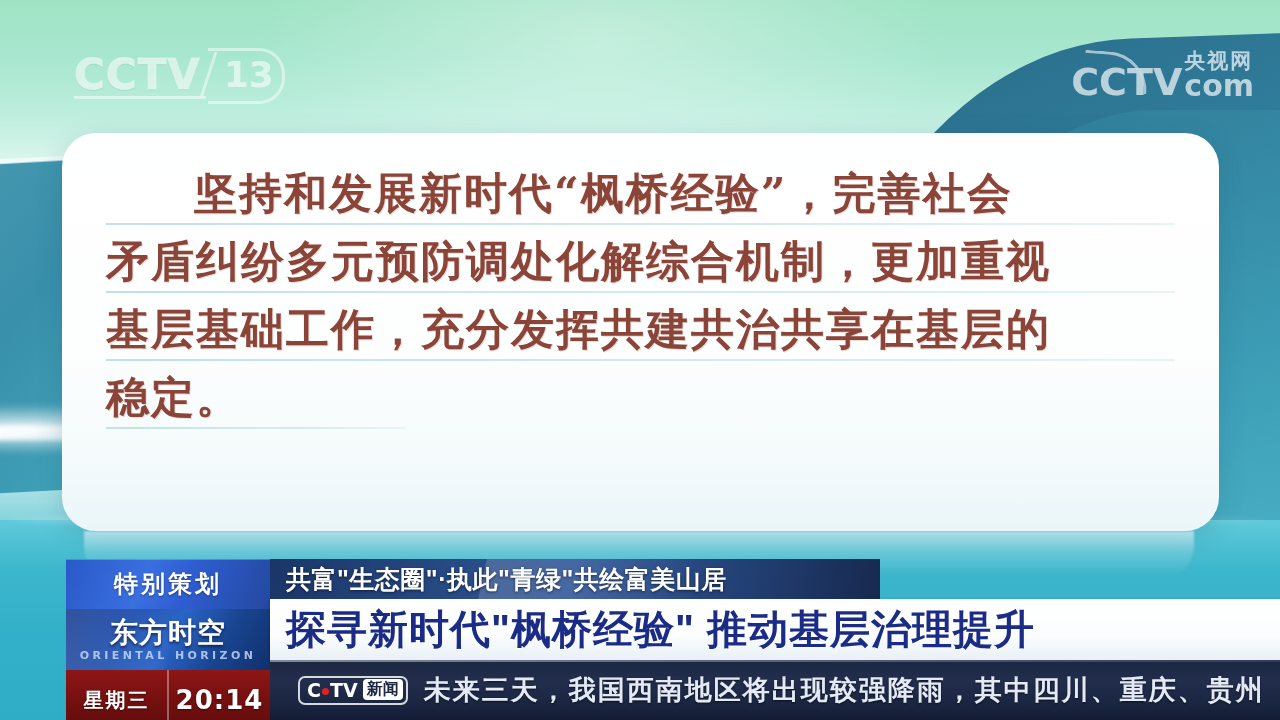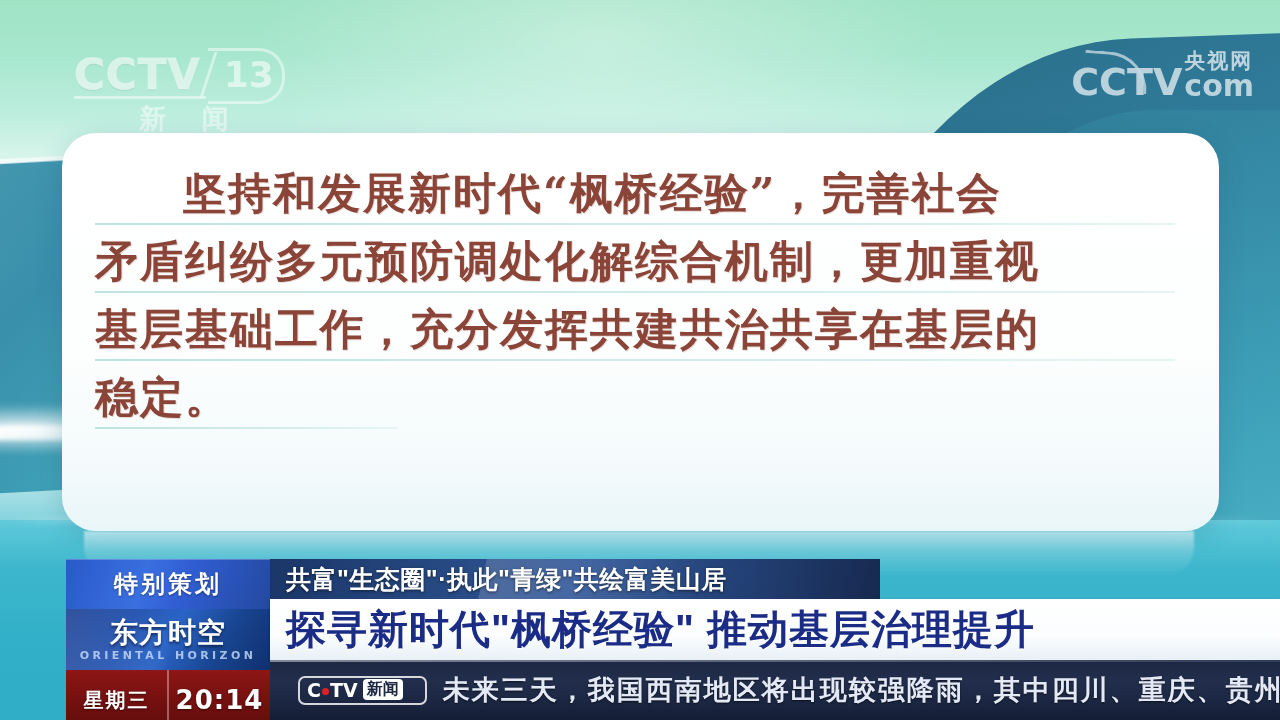--- a/index.html
+++ b/index.html
@@ -182,21 +182,21 @@
   }
 
   
   .quote-card {
     position:absolute;
     left:62px; top:133px;
     width:1157px; height:398px;
     background:linear-gradient(180deg,#ffffff 0%, #fdfefe 55%, #f3fafb 85%, #e9f6f8 100%);
     border-radius:34px;
     box-shadow:0 6px 26px rgba(20,80,100,.18);
-    padding:26px 44px 18px 33px;
+    padding:26px 44px 18px 44px;
     overflow:hidden;
   }
   .quote-line {
     position:relative;
     font-family:"DejaVu Serif", serif;
     font-size:43px;
     font-weight:bold;
     color:#8a4438;
     letter-spacing:2px;
     line-height:68px;
@@ -337,21 +337,21 @@
   }
   .lt-ticker::before{
     content:"";
     position:absolute; left:0; right:0; top:0; height:2px;
     background:linear-gradient(90deg,rgba(255,255,255,.45),rgba(255,255,255,.1));
   }
   .ticker-badge{
     display:flex; align-items:center;
     border:2px solid rgba(255,255,255,.82);
     border-radius:7px;
-    padding:1px 22px 2px 7px;
+    padding:1px 3px 2px 7px;
     margin-right:16px;
     flex:0 0 auto;
   }
   .tb-cctv{
     font-family:"DejaVu Sans", sans-serif;
     font-size:19px; font-weight:bold;
     color:#fff; letter-spacing:0px;
     position:relative;
   }
   .tb-dot{
@@ -391,21 +391,20 @@
   <div class="bg-streak"></div>
   <div class="bg-streak2"></div>
 
   <div class="channel-bug">
     <div class="bug-row1">
       <span class="bug-cctv">CCTV</span>
       <span class="bug-slash"></span>
       <span class="bug-13">13</span>
     </div>
     <div class="bug-underline"></div>
-    <div class="bug-row2">新 闻</div>
   </div>
 
   <div class="web-watermark">
     <span class="ww-cctv">CCTV</span>
     <span class="ww-arc"></span>
     <span class="ww-right">
       <span class="ww-cn">央视网</span><br>
       <span class="ww-com">com</span>
     </span>
   </div>

